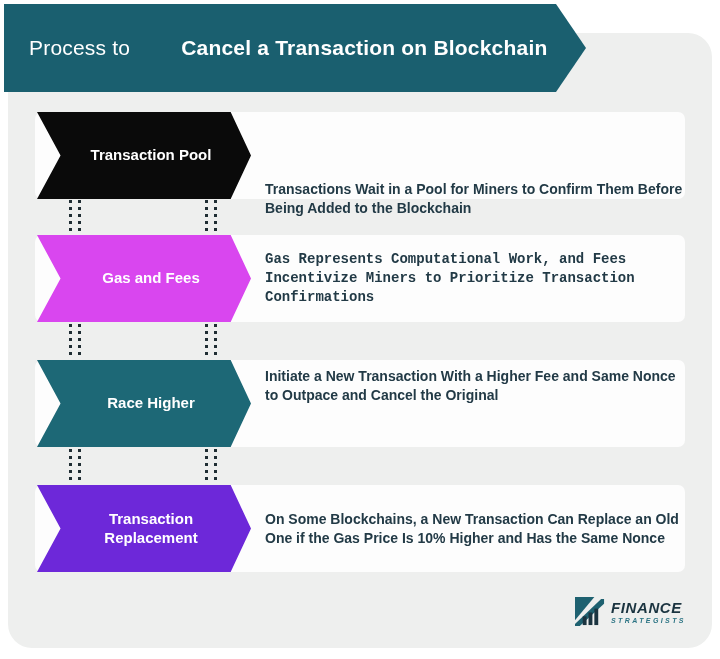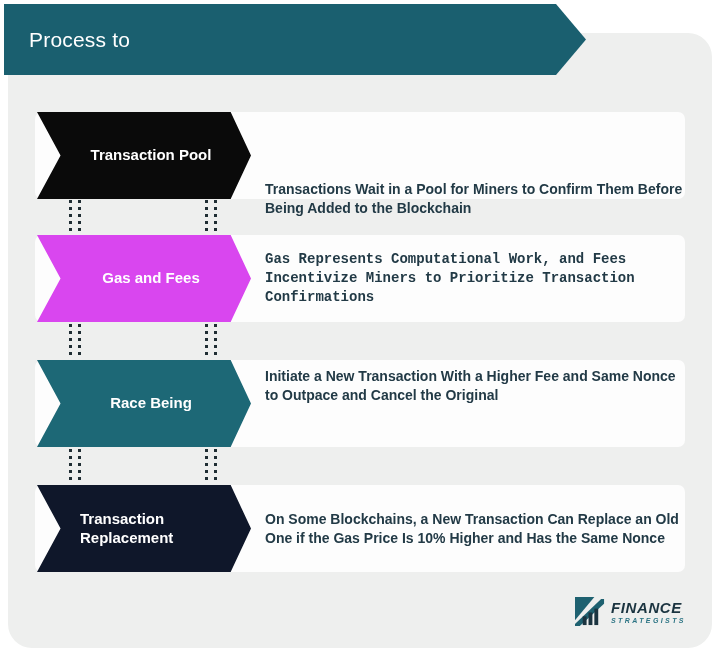--- a/index.html
+++ b/index.html
@@ -2,21 +2,21 @@
 <html><head>
 <meta charset="utf-8">
 <style>
   html,body{margin:0;padding:0;}
   body{
     width:720px;height:659px;position:relative;background:#ffffff;
     font-family:"Liberation Sans", sans-serif;overflow:hidden;
   }
   
   .banner{
-    position:absolute;left:4px;top:4px;width:582px;height:71px;
+    position:absolute;left:4px;top:4px;width:582px;height:88px;
     clip-path:polygon(0 0, calc(100% - 30px) 0, 100% 50%, calc(100% - 30px) 100%, 0 100%);
     display:flex;align-items:center;padding-left:25px;box-sizing:border-box;
     color:#ffffff;font-size:21px;letter-spacing:.2px;white-space:nowrap;gap:45px;
   }
   .banner .t-reg{font-weight:400;margin-right:6px;}
   .banner .t-bold{font-weight:700;}
   
   .card{
     position:absolute;left:8px;top:33px;width:704px;height:615px;
     border-radius:24px;
@@ -24,21 +24,21 @@
   
   .row-band{
     position:absolute;left:35px;width:650px;height:87px;border-radius:7px;
   }
   .arrow{
     position:absolute;left:37px;width:214px;height:87px;
     clip-path:polygon(0 0, 90.5% 0, 100% 50%, 90.5% 100%, 0 100%, 11% 50%);
     display:flex;align-items:center;justify-content:center;
   }
   .arrow .lbl{
-    color:#ffffff;font-weight:700;font-size:15px;text-align:left;
+    color:#ffffff;font-weight:700;font-size:15px;text-align:center;
     max-width:142px;line-height:1.25;padding-left:14px;
   }
   .desc{
     position:absolute;left:265px;width:420px;height:87px;
     display:flex;align-items:center;
     color:#223a46;font-weight:700;font-size:14px;line-height:1.35;
   }
   
   .connector{position:absolute;display:flex;gap:6px;height:34px;}
   .dotcol{
@@ -53,20 +53,21 @@
   .logo-line1{color:#1b3440;font-weight:700;font-size:15px;letter-spacing:.6px;line-height:1;}
   .logo-line2{color:#2c7484;font-weight:700;font-size:7px;letter-spacing:2.4px;line-height:1;margin-top:2px;}
 </style>
 </head>
 <body>
 
 <div class="card" style="background: rgb(238, 239, 238);"></div>
 
 <div class="banner" style="background: rgb(26, 95, 111);">
   <span class="t-reg">Process to</span>
+  <span class="t-bold">Cancel a Transaction on Blockchain</span>
 </div>
 
 <div class="row-band" style="top: 112px; background: rgb(253, 253, 253);"></div>
 <div class="arrow" style="top: 112px; background: rgb(10, 10, 10);">
   <div class="lbl">Transaction Pool</div>
 </div>
 <div class="desc" style="top:120px;margin-top:35px;">Transactions Wait in a Pool for Miners to Confirm Them Before Being Added to the Blockchain</div>
 
 <div class="connector" style="left:69px;top:200px;">
   <div class="dotcol"></div>
@@ -87,35 +88,35 @@
   <div class="dotcol"></div>
   <div class="dotcol"></div>
 </div>
 <div class="connector" style="left:205px;top:324px;">
   <div class="dotcol"></div>
   <div class="dotcol"></div>
 </div>
 
 <div class="row-band" style="top: 360px; background: rgb(253, 253, 253);"></div>
 <div class="arrow" style="top: 360px; background: rgb(29, 104, 118);">
-  <div class="lbl">Race Being</div>
+  <div class="lbl">Race Higher</div>
 </div>
 <div class="desc" style="top:342px;">Initiate a New Transaction With a Higher Fee and Same Nonce to Outpace and Cancel the Original</div>
 
 <div class="connector" style="left:69px;top:449px;">
   <div class="dotcol"></div>
   <div class="dotcol"></div>
 </div>
 <div class="connector" style="left:205px;top:449px;">
   <div class="dotcol"></div>
   <div class="dotcol"></div>
 </div>
 
 <div class="row-band" style="top: 485px; background: rgb(253, 253, 253);"></div>
-<div class="arrow" style="top: 485px; background: #0f172a;">
+<div class="arrow" style="top: 485px; background: #6d28d9;">
   <div class="lbl">Transaction Replacement</div>
 </div>
 <div class="desc" style="top:485px;">On Some Blockchains, a New Transaction Can Replace an Old One if the Gas Price Is 10% Higher and Has the Same Nonce</div>
 
 <div class="logo">
   <span style="display:inline-flex;">
     <svg width="31" height="31" viewBox="0 0 32 32">
       <polygon points="1,1 21,1 1,25" fill="#1e6170"></polygon>
       <polygon points="1,29 28,3 31,3 31,8 6,31 1,31" fill="#1e6170"></polygon>
       <rect x="9" y="21" width="4" height="9" fill="#1b3440"></rect>

